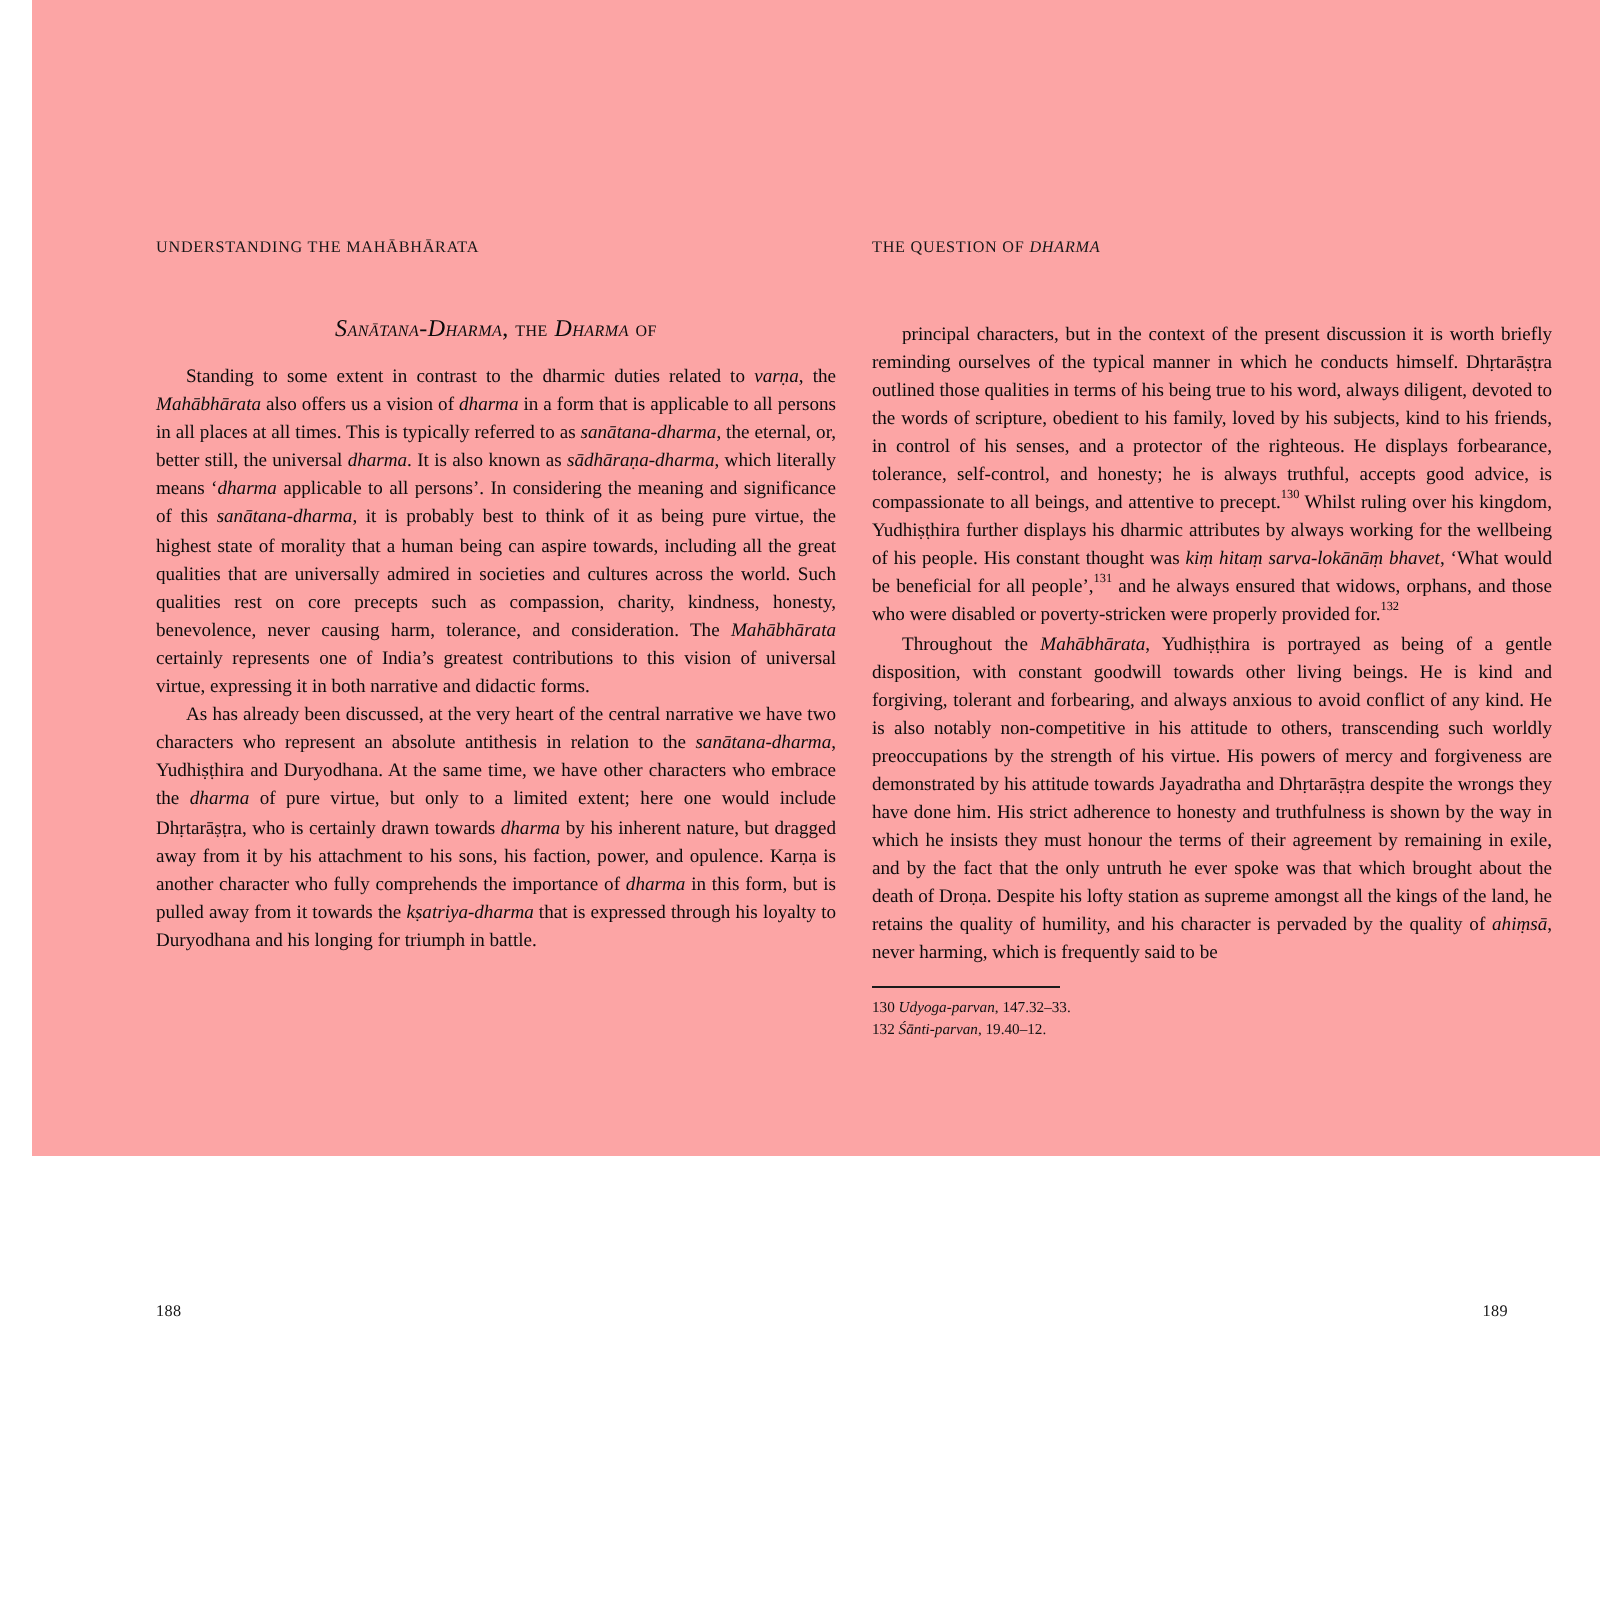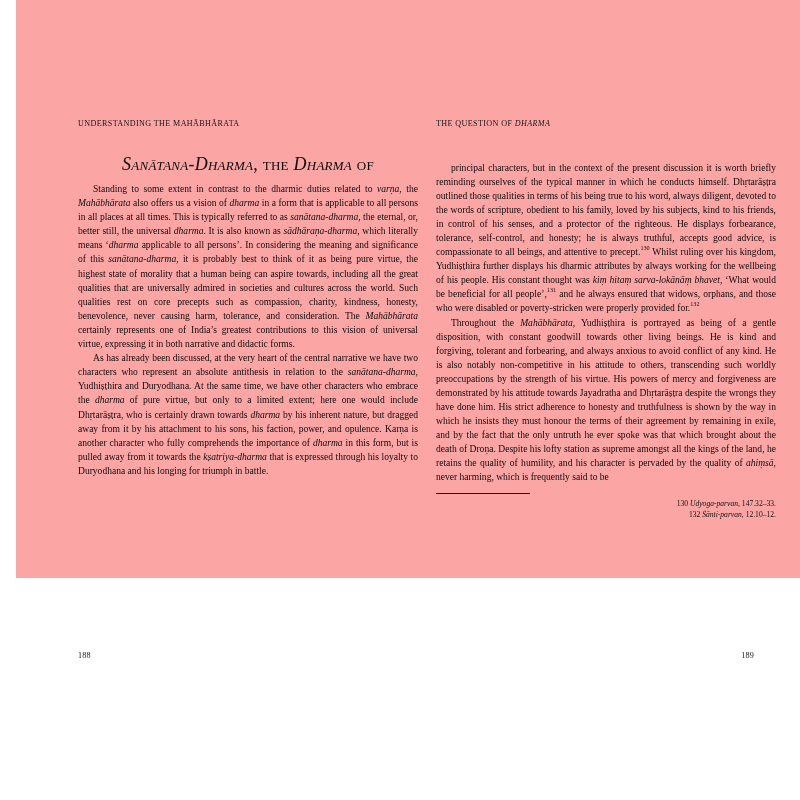--- a/index.html
+++ b/index.html
@@ -42,21 +42,21 @@
     line-height: 12px;
   }
   .running-head.left-rh  { text-align: left; }
   .running-head.right-rh { }
   .running-head .ital { font-style: italic; }
 
   .section-title {
     margin-top: 26px;
     margin-bottom: 10px;
     text-align: center;
-    font-size: 18px;
+    font-size: 12px;
     line-height: 16px;
     letter-spacing: 0.25px;
     font-variant: small-caps;
     color: #0b0b0b;
   }
   .section-title .ital { font-style: italic; }
   .section-title .l2 { display: block; }
 
   .body-text p {
     margin: 0;
@@ -85,21 +85,20 @@
     width: 94px;
     height: 0;
     border-top: 0.9px solid #1a1a1a;
     margin-top: 9px;
     margin-bottom: 4px;
   }
   .footnotes {
     font-size: 7.6px;
     line-height: 11.3px;
     color: #101010;
-    text-align: right;
   }
   .footnotes .fnote { white-space: nowrap; }
   .footnotes .ital { font-style: italic; }
 
   .folio {
     position: absolute;
     font-size: 8.1px;
     color: #151515;
     letter-spacing: 0.2px;
   }
@@ -132,21 +131,21 @@
 
     <div class="body-text" style="margin-top:31px;">
       <p class="first"><span>principal characters, but in the context of the present discussion it is worth briefly reminding ourselves of the typical manner in which he conducts himself. Dhṛtarāṣṭra outlined those qualities in terms of his being true to his word, always diligent, devoted to the words of scripture, obedient to his family, loved by his subjects, kind to his friends, in control of his senses, and a protector of the righteous. He displays forbearance, tolerance, self-control, and honesty; he is always truthful, accepts good advice, is compassionate to all beings, and attentive to precept.</span><sup class="fn">130</sup><span> Whilst ruling over his kingdom, Yudhiṣṭhira further displays his dharmic attributes by always working for the wellbeing of his people. His constant thought was </span><i>kiṃ hitaṃ sarva-lokānāṃ bhavet</i><span>, ‘What would be beneficial for all people’,</span><sup class="fn">131</sup><span> and he always ensured that widows, orphans, and those who were disabled or poverty-stricken were properly provided for.</span><sup class="fn">132</sup></p>
       <p><span>Throughout the </span><i>Mahābhārata</i><span>, Yudhiṣṭhira is portrayed as being of a gentle disposition, with constant goodwill towards other living beings. He is kind and forgiving, tolerant and forbearing, and always anxious to avoid conflict of any kind. He is also notably non-competitive in his attitude to others, transcending such worldly preoccupations by the strength of his virtue. His powers of mercy and forgiveness are demonstrated by his attitude towards Jayadratha and Dhṛtarāṣṭra despite the wrongs they have done him. His strict adherence to honesty and truthfulness is shown by the way in which he insists they must honour the terms of their agreement by remaining in exile, and by the fact that the only untruth he ever spoke was that which brought about the death of Droṇa. Despite his lofty station as supreme amongst all the kings of the land, he retains the quality of humility, and his character is pervaded by the quality of </span><i>ahiṃsā</i><span>, never harming, which is frequently said to be</span></p>
     </div>
 
     <div class="footnote-rule"></div>
 
     <div class="footnotes">
       <div class="fnote"><span>130 </span><span class="ital">Udyoga-parvan</span><span>, 147.32–33.</span></div>
-      <div class="fnote"><span>132 </span><span class="ital">Śānti-parvan</span><span>, 12.10–12.</span></div>
+      <div class="fnote"><span>132 </span><span class="ital">Śānti-parvan</span><span>, 19.40–12.</span></div>
     </div>
 
   </div>
 
   <div class="folio folio-left">188</div>
 
   <div class="folio folio-right">189</div>
 
 </div>
 

